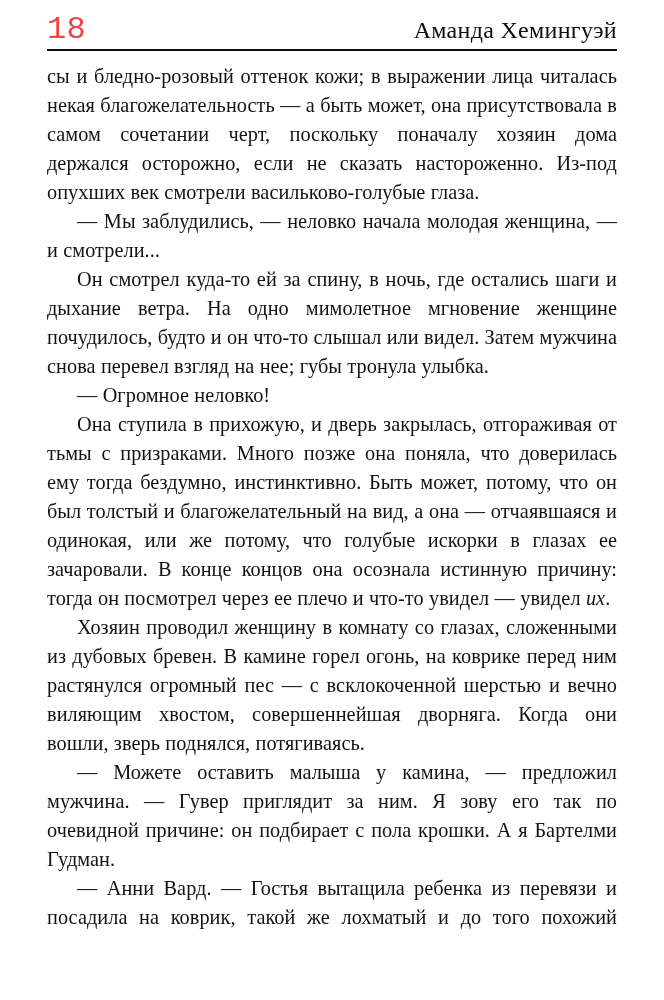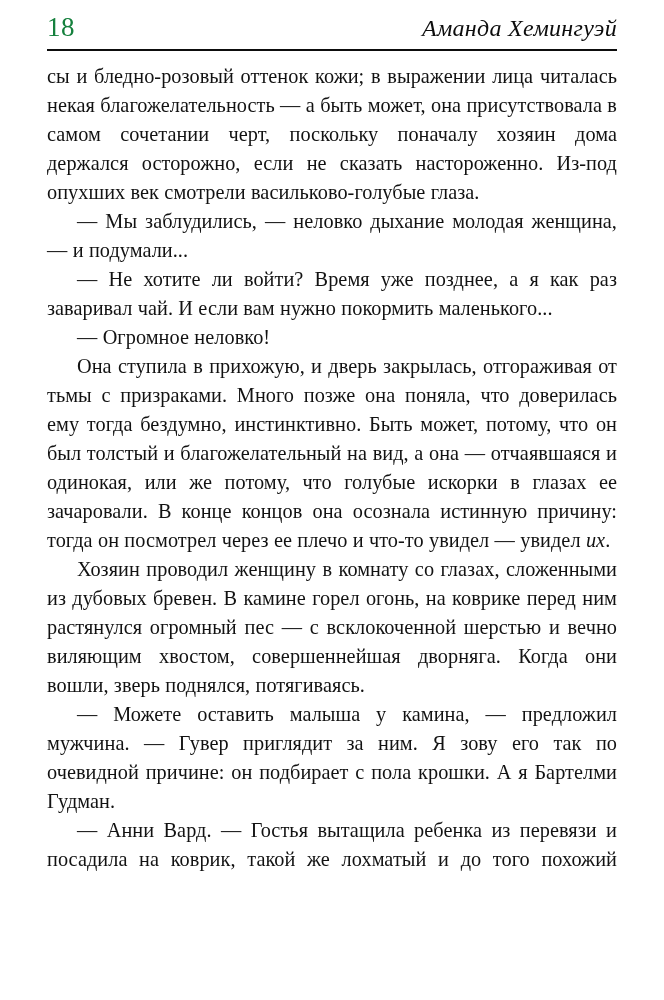--- a/index.html
+++ b/index.html
@@ -26,31 +26,30 @@
     left: 47px;
     top: 14px;
     width: 570px;
     height: 30px;
     display: flex;
     align-items: baseline;
     justify-content: space-between;
   }
 
   .folio {
-    font-family: Liberation Serif, serif;
-    font-size: 27px;
+    font-family: Liberation Mono, monospace;
+    font-size: 32px;
     font-weight: 400;
     letter-spacing: 0.4px;
-    color: #15803d;
+    color: #ef4444;
     line-height: 1;
   }
 
   .author-name {
     font-family: "Liberation Serif", "DejaVu Serif", serif;
-    font-style: italic;
     font-size: 24px;
     font-weight: 400;
     letter-spacing: 0.3px;
     color: #0d0d0d;
     line-height: 1;
     white-space: nowrap;
   }
 
   .head-rule {
     position: absolute;
@@ -115,24 +114,24 @@
     <span class="folio">18</span>
     <span class="author-name">Аманда Хемингуэй</span>
   </div>
 
   <div class="head-rule"></div>
 
   <div class="text-block">
 
     <p class="para flush no-stretch">сы и бледно-розовый оттенок кожи; в выражении лица читалась некая благожелательность — а быть может, она присутствовала в самом сочетании черт, поскольку поначалу хозяин дома держался осторожно, если не сказать настороженно. Из-под опухших век смотрели васильково-голубые глаза.</p>
 
-    <p class="para indent no-stretch">— Мы заблудились, — неловко дыхание молодая женщина, — и подумали...</p>
+    <p class="para indent no-stretch">— Мы заблудились, — неловко начала молодая женщина, — и смотрели...</p>
 
+    <p class="para indent no-stretch">Он смотрел куда-то ей за спину, в ночь, где остались шаги и дыхание ветра. На одно мимолетное мгновение женщине почудилось, будто и он что-то слышал или видел. Затем мужчина снова перевел взгляд на нее; губы тронула улыбка.</p>
 
-    <p class="para indent no-stretch">— Не хотите ли войти? Время уже позднее, а я как раз заваривал чай. И если вам нужно покормить маленького...</p>
 
     <p class="para indent no-stretch">— Огромное неловко!</p>
 
     <p class="para indent no-stretch"><span>Она ступила в прихожую, и дверь закрылась, отгораживая от тьмы с призраками. Много позже она поняла, что доверилась ему тогда бездумно, инстинктивно. Быть может, потому, что он был толстый и благожелательный на вид, а она — отчаявшаяся и одинокая, или же потому, что голубые искорки в глазах ее зачаровали. В конце концов она осознала истинную причину: тогда он посмотрел через ее плечо и что-то увидел — увидел </span><em class="emph">их</em><span>.</span></p>
 
     <p class="para indent no-stretch">Хозяин проводил женщину в комнату со глазах, сложенными из дубовых бревен. В камине горел огонь, на коврике перед ним растянулся огромный пес — с всклокоченной шерстью и вечно виляющим хвостом, совершеннейшая дворняга. Когда они вошли, зверь поднялся, потягиваясь.</p>
 
     <p class="para indent no-stretch">— Можете оставить малыша у камина, — предложил мужчина. — Гувер приглядит за ним. Я зову его так по очевидной причине: он подбирает с пола крошки. А я Бартелми Гудман.</p>
 
     <p class="para indent">— Анни Вард. — Гостья вытащила ребенка из перевязи и посадила на коврик, такой же лохматый и до того похожий</p>

